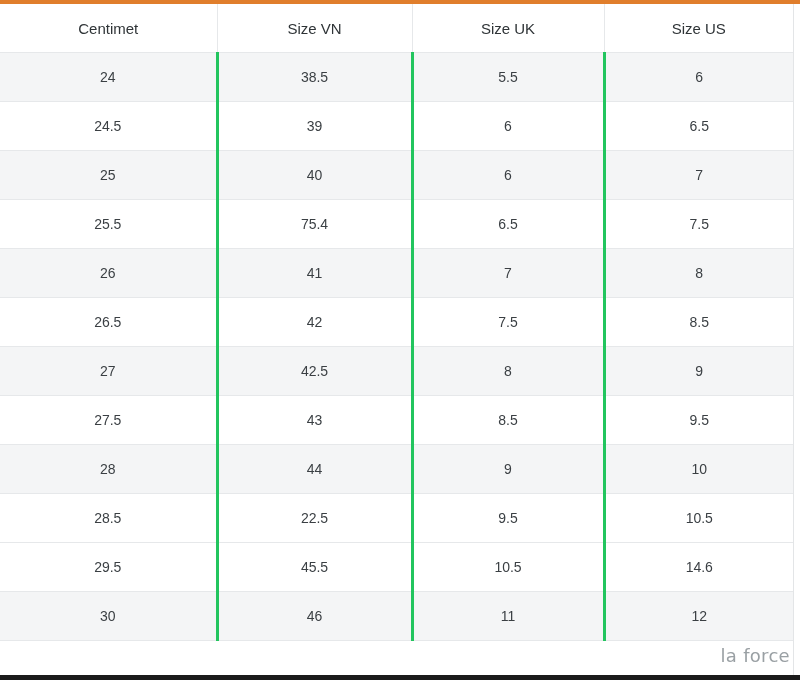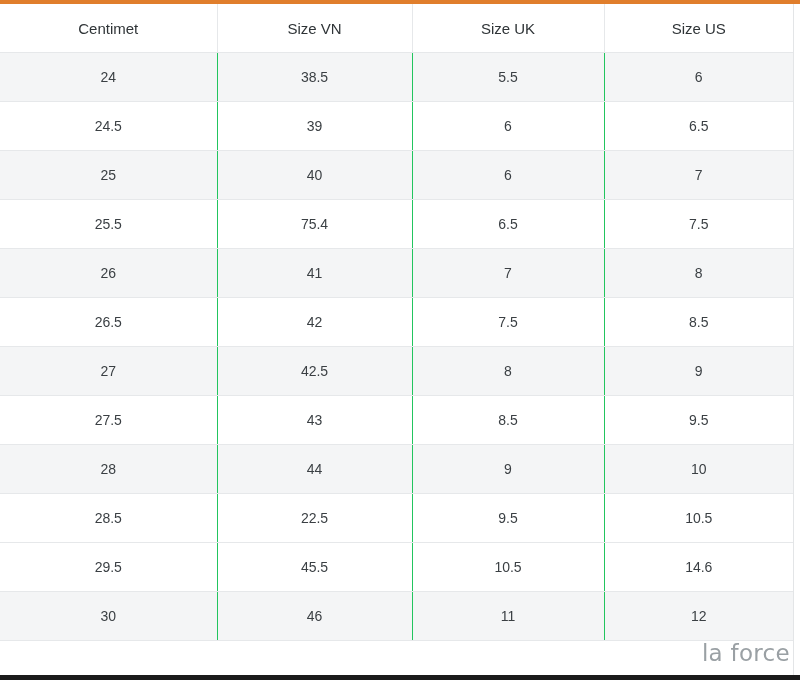--- a/index.html
+++ b/index.html
@@ -83,34 +83,34 @@
     padding: 0;
   }
   table.size-table th:last-child { border-right: none; }
 
   table.size-table td {
     height: 48px;
     font-size: 14px;
     color: #3a3f43;
     text-align: center;
     vertical-align: middle;
-    border-right: 1px solid #22c55e;
+    border-right: 3px solid #22c55e;
     border-bottom: 1px solid #e6e8ea;
     padding: 0;
   }
   table.size-table td:last-child { border-right: none; }
 
   table.size-table tbody tr.row-shade td { background: #f4f5f6; }
   table.size-table tbody tr.row-plain td { background: #ffffff; }
 
   #watermark {
     position: absolute;
     right: 10px;
     bottom: 14px;
-    font-size: 23px;
+    font-size: 18px;
     color: #9aa0a4;
     letter-spacing: 0.3px;
     font-family: "DejaVu Sans", sans-serif;
     pointer-events: none;
     user-select: none;
   }
 </style>
 </head>
 <body>
 

